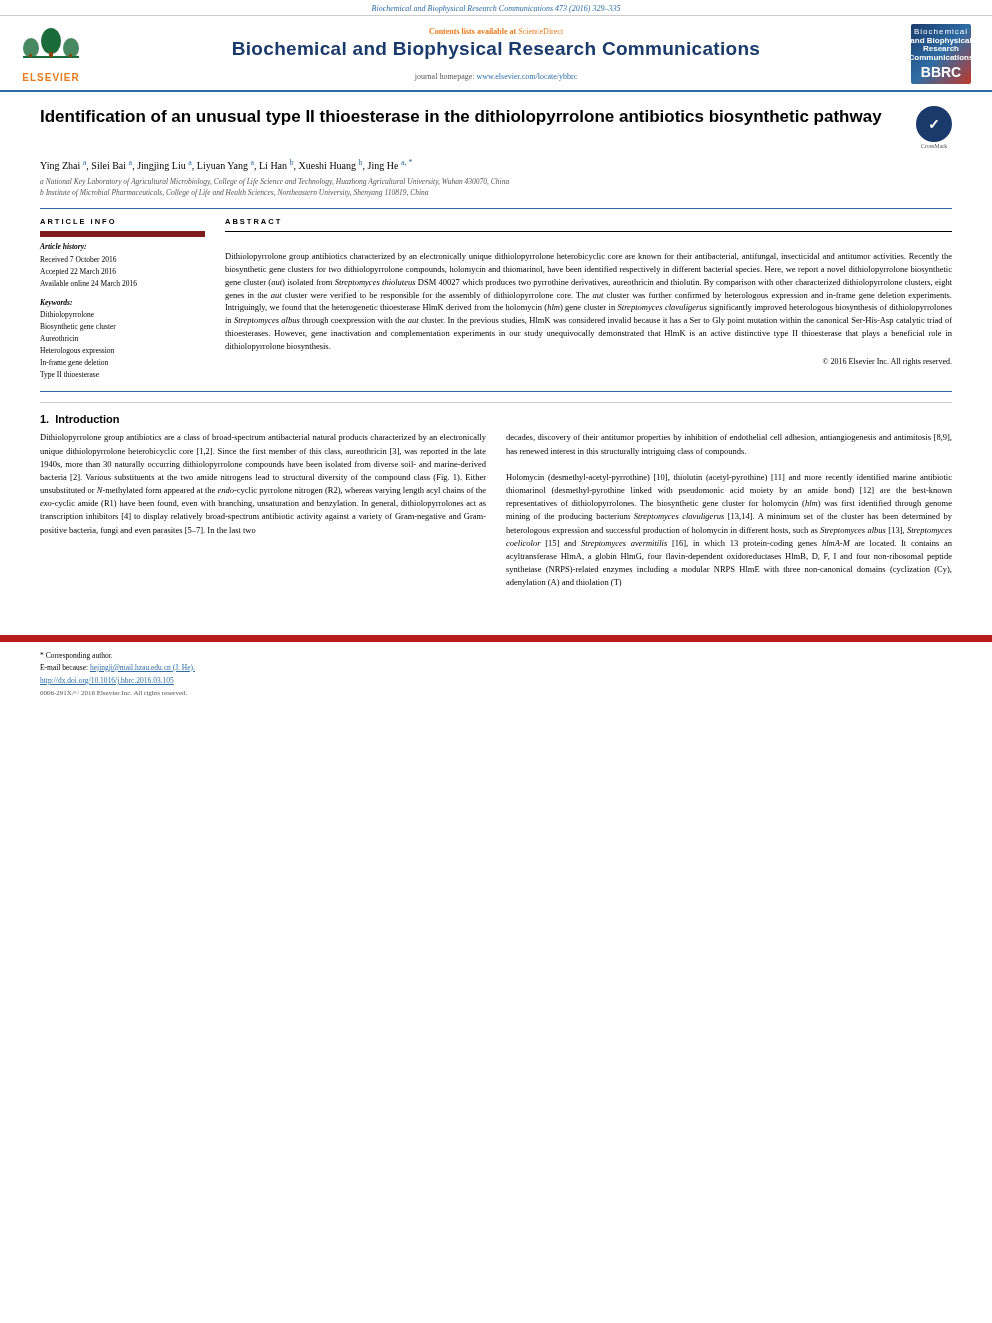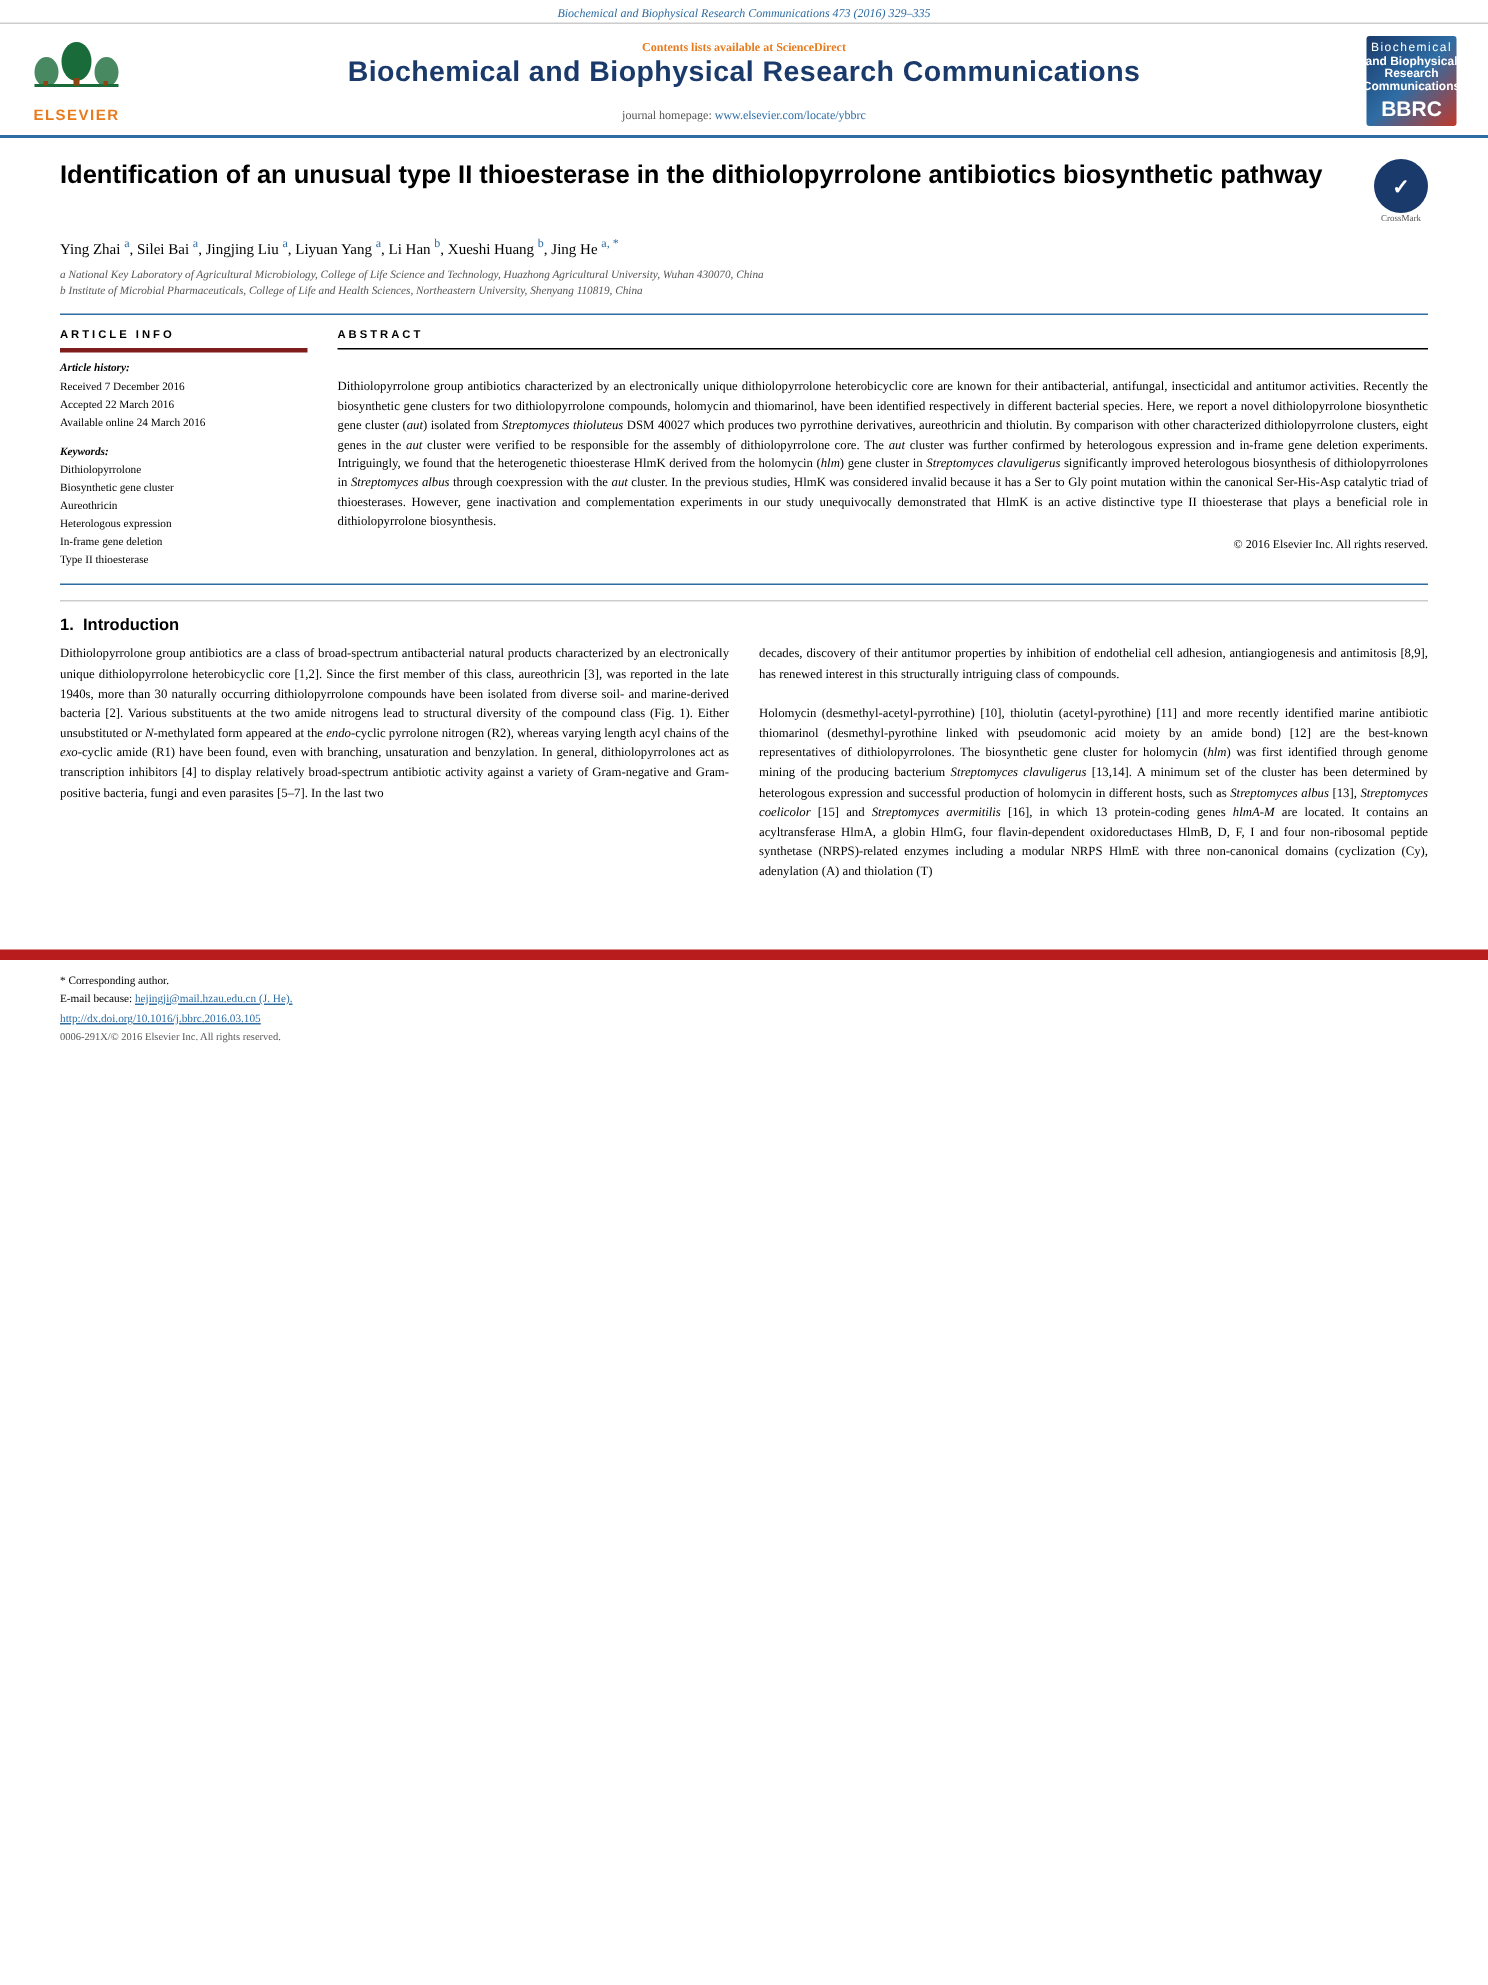--- a/index.html
+++ b/index.html
@@ -161,21 +161,21 @@
     .section-header {
       font-size: 7.5px;
       font-weight: bold;
       letter-spacing: 2px;
       color: #000;
       text-transform: uppercase;
       margin-bottom: 5px;
       font-family: Arial, sans-serif;
     }
     .article-info {
-      border-top: 3px solid #7f1d1d;
+      border-top: 6px solid #7f1d1d;
       padding-top: 5px;
     }
     .info-label {
       font-size: 7.5px;
       font-weight: bold;
       font-style: italic;
       margin-bottom: 3px;
       color: #000;
     }
     .info-date-row {
@@ -317,21 +317,21 @@
         <rect x="8" y="28" width="3" height="3" fill="#8b4513"></rect>
         <rect x="48" y="28" width="3" height="3" fill="#8b4513"></rect>
       </svg>
       <div class="elsevier-text-logo">ELSEVIER</div>
     </div>
   </div>
 
   <div class="header-center">
     <div class="sciencedirect-line">
       <span>Contents lists available at </span>
-      <span style="color:#e87b1e; font-weight:bold;text-align:right;">ScienceDirect</span>
+      <span style="color:#e87b1e; font-weight:normal;text-align:right;">ScienceDirect</span>
     </div>
     <div class="journal-title">Biochemical and Biophysical Research Communications</div>
     <div class="journal-homepage">
       <span>journal homepage: </span>
       <a href="#">www.elsevier.com/locate/ybbrc</a>
     </div>
   </div>
 
   <div class="bbrc-logo">
     <div class="bbrc-box">
@@ -364,21 +364,21 @@
     <div>a National Key Laboratory of Agricultural Microbiology, College of Life Science and Technology, Huazhong Agricultural University, Wuhan 430070, China</div>
     <div>b Institute of Microbial Pharmaceuticals, College of Life and Health Sciences, Northeastern University, Shenyang 110819, China</div>
   </div>
 
   <div class="two-col">
 
     <div class="left-col">
       <div class="section-header">ARTICLE INFO</div>
       <div class="article-info">
         <div class="info-label">Article history:</div>
-        <div class="info-date-row">Received 7 December 2016</div>
+        <div class="info-date-row">Received 7 October 2016</div>
         <div class="info-date-row">Accepted 22 March 2016</div>
         <div class="info-date-row">Available online 24 March 2016</div>
       </div>
       <div class="keywords-section">
         <div class="kw-label">Keywords:</div>
         <div class="kw-list">
           <div>Dithiolopyrrolone</div>
           <div>Biosynthetic gene cluster</div>
           <div>Aureothricin</div>
           <div>Heterologous expression</div>

